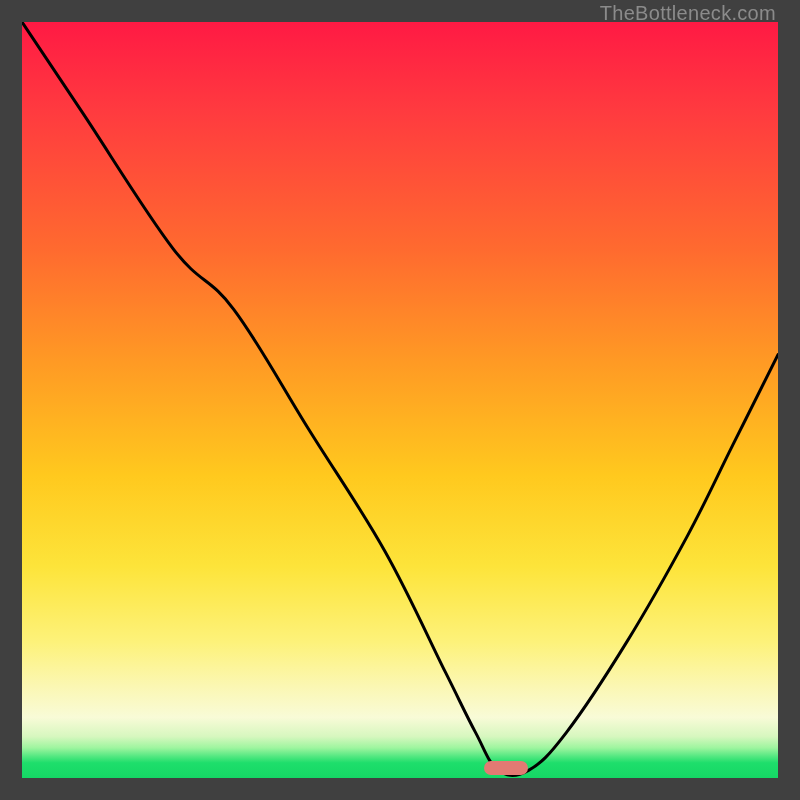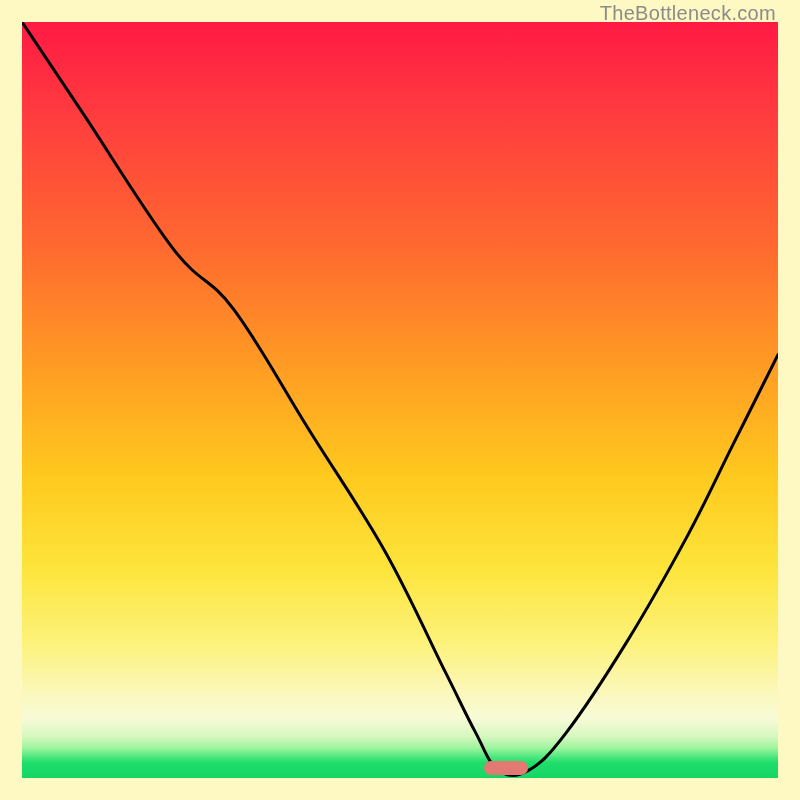--- a/index.html
+++ b/index.html
@@ -8,21 +8,21 @@
     width: 800px;
     height: 800px;
     background: #000;
     overflow: hidden;
     font-family: Arial, Helvetica, sans-serif;
   }
   .frame {
     position: relative;
     width: 800px;
     height: 800px;
-    background: #fef9c3;
+    background: #404040;
   }
   .plot {
     position: absolute;
     left: 22px;
     top: 22px;
     width: 756px;
     height: 756px;
     overflow: hidden;
   }
   .gradient {

